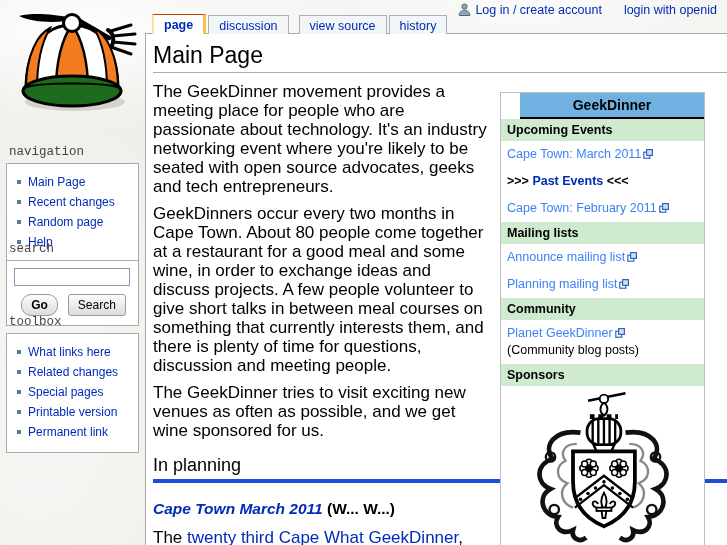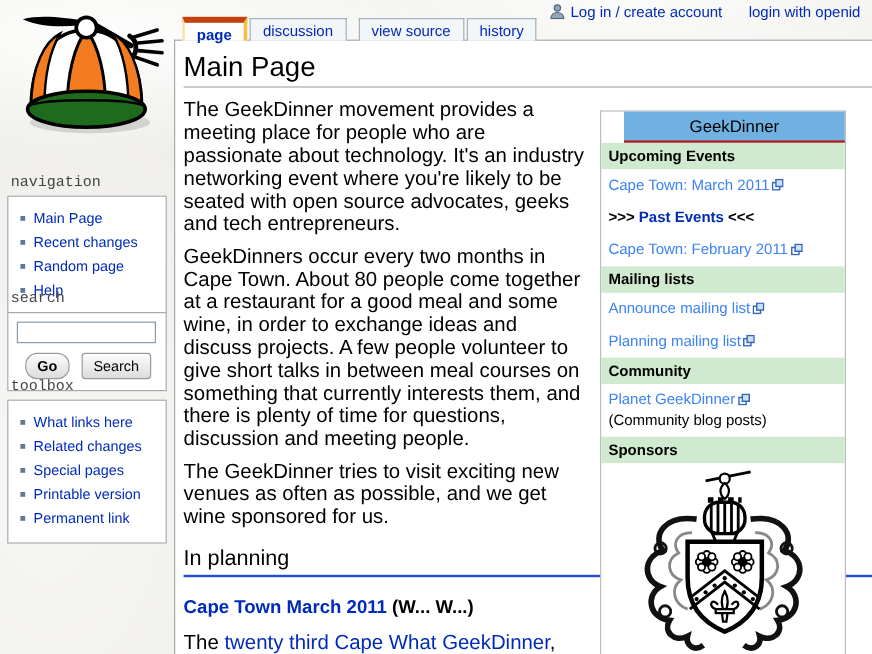--- a/index.html
+++ b/index.html
@@ -24,50 +24,50 @@
   
   #tabs { position:absolute; left:152px; top:14px; z-index:2; font-size:12.5px; white-space:nowrap; }
   .tab {
     display:inline-block; vertical-align:bottom; height:19px; line-height:14px;
     padding:3px 10px 2px; background:#f3f6f8;
     border:1px solid #a7b1ba; border-bottom:none; color:#002bb8; margin-right:2px;
   }
   .tab.gap { margin-right:10px; }
   .tab.active {
     background:#fff; font-weight:bold; height:20px;
-    border-left:2px solid #fbe0a2; border-right:3px solid #f6bf45; border-top:5px solid #c2410c;
+    border-left:2px solid #fbe0a2; border-right:3px solid #f6bf45; border-top:1px solid #c2410c;
   }
 
   
   #content {
     position:absolute; left:145px; top:33px; width:582px; height:512px;
     background:#fff; border-left:1px solid #aaa; border-top:1px solid #aaa;
     padding:5px 0 0 7px; z-index:1;
   }
   #content h1.firstHeading {
     font-size:23px; font-weight:normal; margin:3px 0 9px 0; padding-bottom:3px;
     border-bottom:1px solid #aaa;
   }
   #content p { font-size:17px; line-height:19px; margin:0 0 8px 0; width:336px; }
   #content h2 {
     font-size:18px; font-weight:normal; margin:15px 0 10px 0; padding-bottom:3px;
-    border-bottom:2px solid #1d4ed8;
+    border-bottom:4px solid #1d4ed8;
   }
   #content h3 { font-size:15.5px; font-weight:bold; margin:16px 0 9px 0; width:320px; line-height:20px; }
-  #content h3 a { font-weight:bold; }
+  #content h3 a { font-weight:bold;font-style:italic; }
   .plain-bold { font-weight:bold; color:#000; }
 
   
   #infobox {
     position:absolute; left:354px; top:58px; width:205px; background:#fff;
     border:1px solid #bdbdbd; z-index:2; font-size:12.5px;
   }
   .ib-title {
-    background:#70b1e2; border-bottom:2px solid #b91c1c; text-align:center;
-    font-weight:normal; font-size:14px; padding:4px 0;margin-left:19px;
+    background:#70b1e2; border-bottom:2px solid #000000; text-align:center;
+    font-weight:bold; font-size:14px; padding:4px 0;margin-left:19px;
   }
   .ib-section { background:#cfeacf; font-weight:bold; padding:4px 6px; }
   .ib-row { padding:5px 6px; line-height:17px; }
   .ib-row .note { color:#000; }
   .extico { margin-left:2px; vertical-align:-1px; }
   .ib-sponsor { padding:5px 0 0 0; text-align:center; }
 
   
   #p-logo { position:absolute; left:8px; top:4px; width:130px; height:132px; cursor:pointer; }
   .portlet { position:absolute; left:6px; width:133px; }

